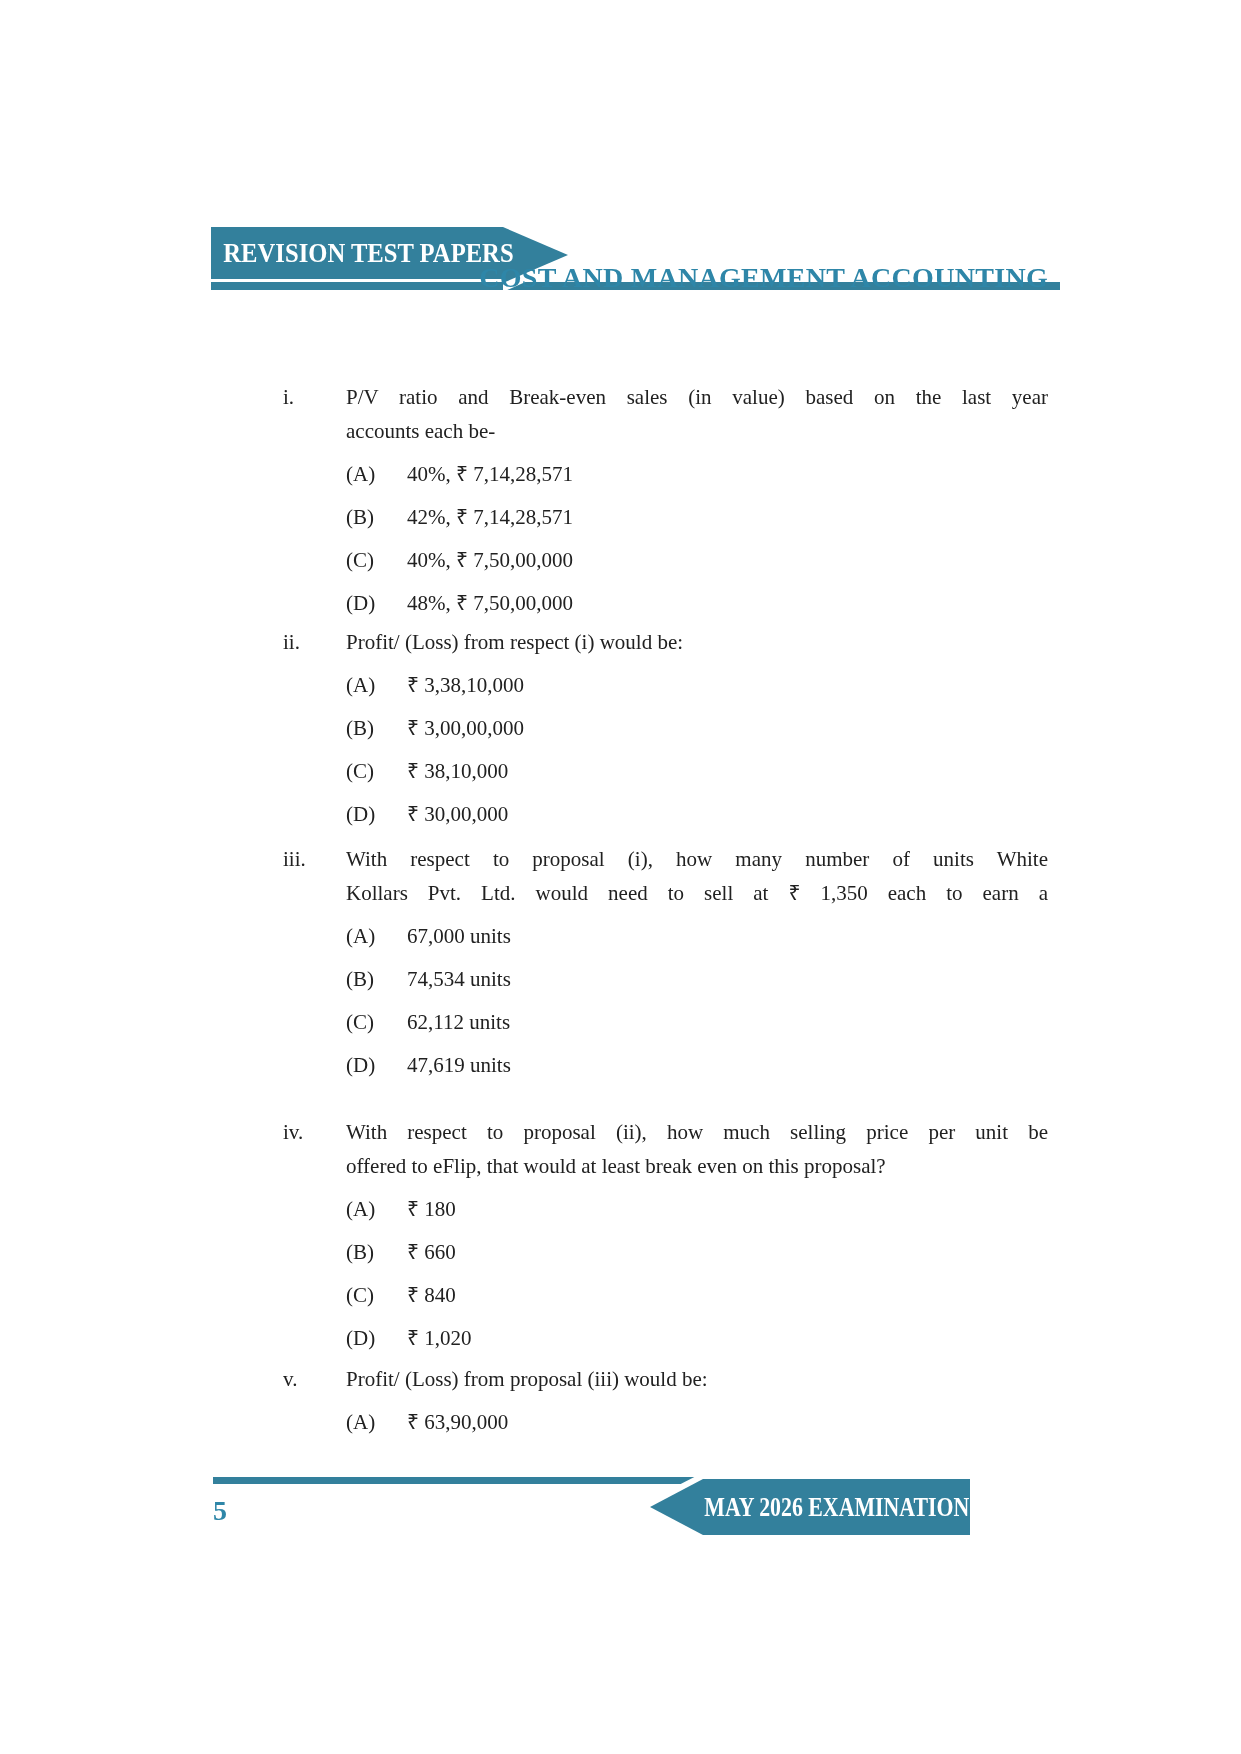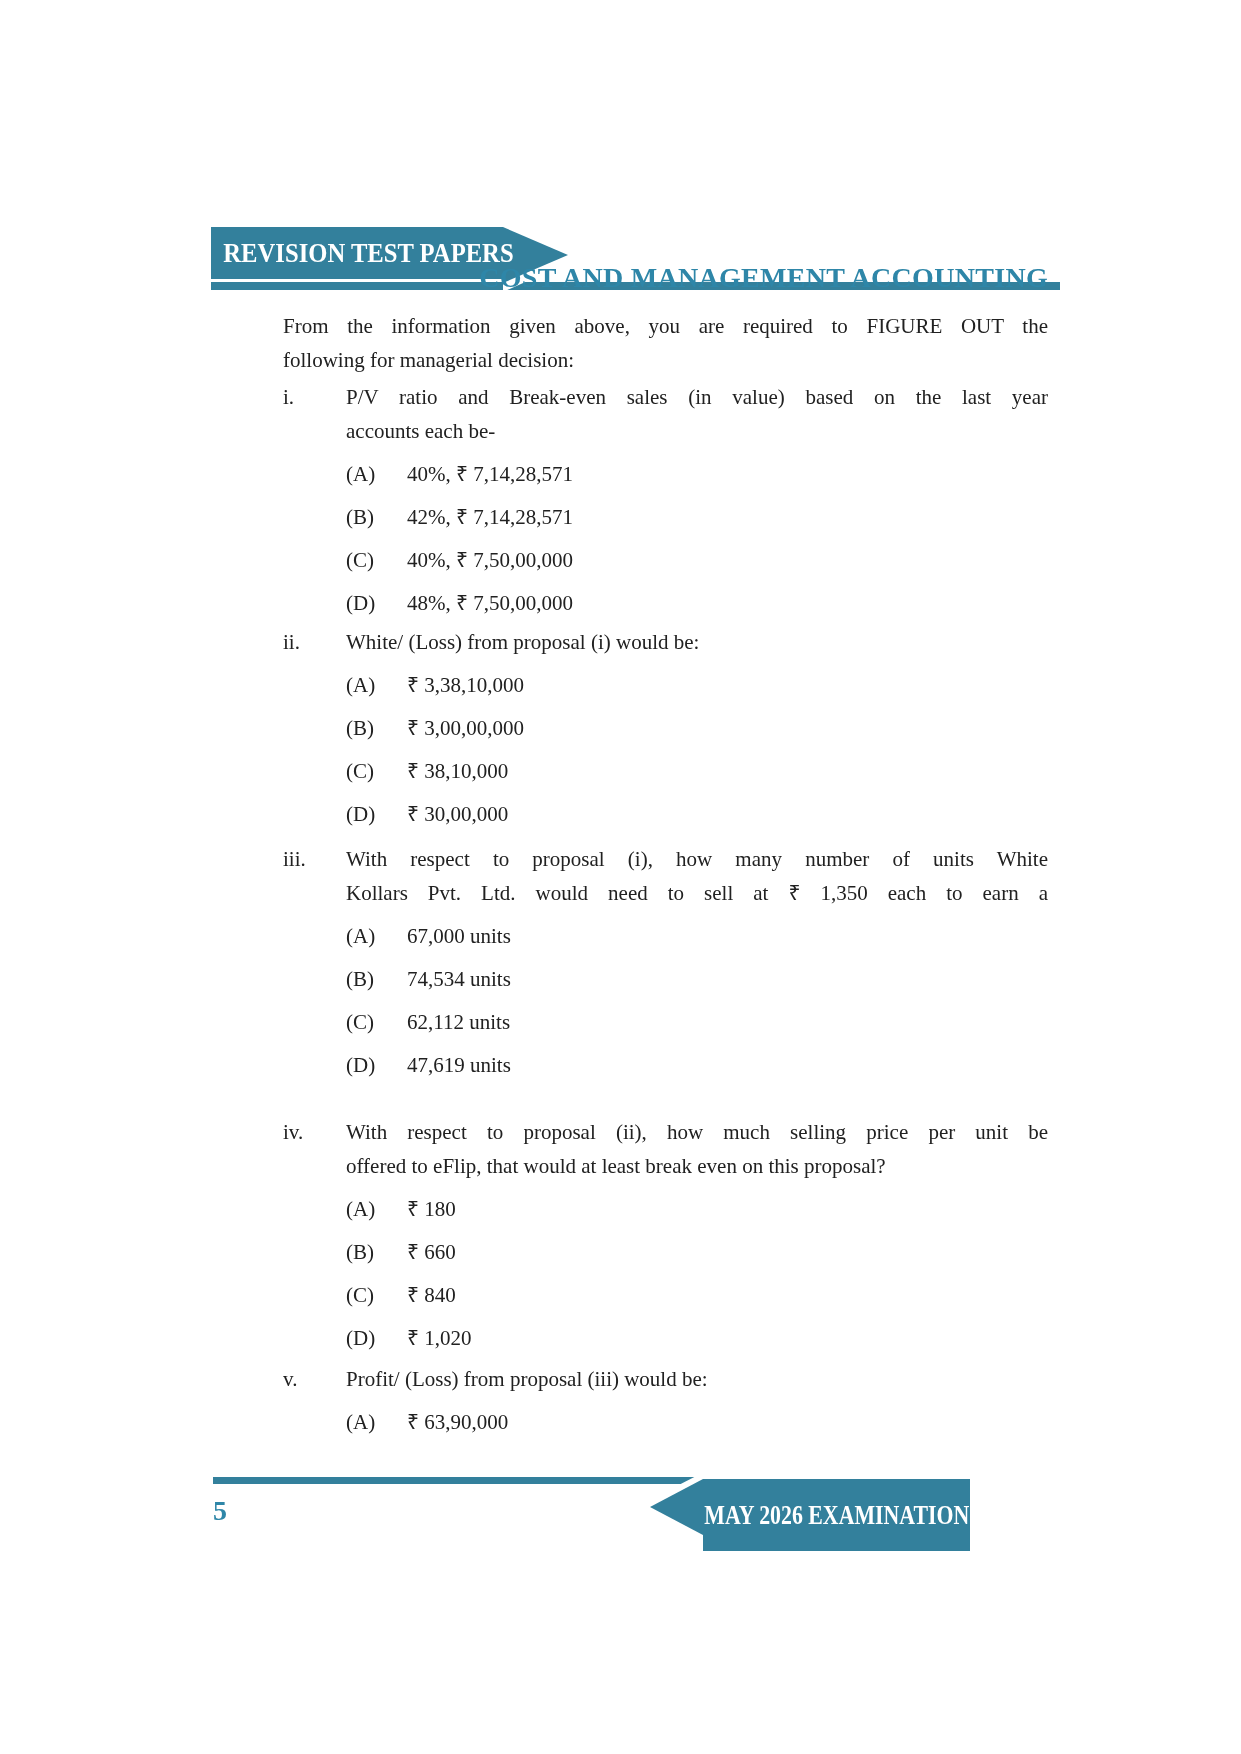--- a/index.html
+++ b/index.html
@@ -25,41 +25,37 @@
   .qnum{position:absolute;left:0;top:0;line-height:34px;}
   .stem{margin-left:63px;}
   .opts{margin-left:63px;}
   .opt{display:flex;margin-top:9px;line-height:34px;}
   .opt-letter{width:61px;flex:0 0 61px;}
   .opt-value{white-space:nowrap;}
   
   .ftr-rule{position:absolute;left:213px;top:1477px;width:490px;height:7px;background:#33809c;z-index:1;}
   .ftr-arrow-mask{position:absolute;left:638px;top:1472px;width:0;height:0;border-top:34px solid transparent;border-bottom:34px solid transparent;border-right:66px solid #ffffff;z-index:2;}
   .ftr-arrow{position:absolute;left:650px;top:1479px;width:0;height:0;border-top:28px solid transparent;border-bottom:28px solid transparent;border-right:53px solid #33809c;z-index:3;}
-  .ftr-banner{position:absolute;left:703px;top:1479px;width:267px;height:72px;background:#33809c;z-index:3;display:flex;align-items:center;justify-content:center;}
+  .ftr-banner{position:absolute;left:703px;top:1479px;width:267px;height:56px;background:#33809c;z-index:3;display:flex;align-items:center;justify-content:center;}
   .ftr-banner-label{color:#ffffff;font-weight:bold;font-size:28px;white-space:nowrap;transform:scaleX(.78);transform-origin:center center;}
   .ftr-page-num{position:absolute;left:213px;top:1494px;font-size:28px;font-weight:bold;color:#2e86a8;line-height:34px;}
 </style>
 </head>
 <body>
 
 <div class="page">
 
   <div class="hdr-rule"></div>
   <div class="hdr-arrow-mask"></div>
   <div class="hdr-arrow"></div>
   <div class="hdr-banner">
     <span class="hdr-banner-label">REVISION TEST PAPERS</span>
   </div>
   <div class="hdr-title">COST AND MANAGEMENT ACCOUNTING</div>
 
-  <div class="blk" style="top:309px;">
-    <div class="line just">From the information given above, you are required to FIGURE OUT the</div>
-    <div class="line">following for managerial decision:</div>
-  </div>
 
   <div class="blk" style="top:380px;">
     <div class="qnum">i.</div>
     <div class="stem">
       <div class="line just">P/V ratio and Break-even sales (in value) based on the last year</div>
       <div class="line">accounts each be-</div>
     </div>
     <div class="opts">
       <div class="opt">
         <span class="opt-letter">(A)</span>
@@ -76,21 +72,21 @@
       <div class="opt">
         <span class="opt-letter">(D)</span>
         <span class="opt-value">48%, ₹ 7,50,00,000</span>
       </div>
     </div>
   </div>
 
   <div class="blk" style="top:625px;">
     <div class="qnum">ii.</div>
     <div class="stem">
-      <div class="line">White/ (Loss) from proposal (i) would be:</div>
+      <div class="line">Profit/ (Loss) from respect (i) would be:</div>
     </div>
     <div class="opts">
       <div class="opt">
         <span class="opt-letter">(A)</span>
         <span class="opt-value">₹ 3,38,10,000</span>
       </div>
       <div class="opt">
         <span class="opt-letter">(B)</span>
         <span class="opt-value">₹ 3,00,00,000</span>
       </div>

